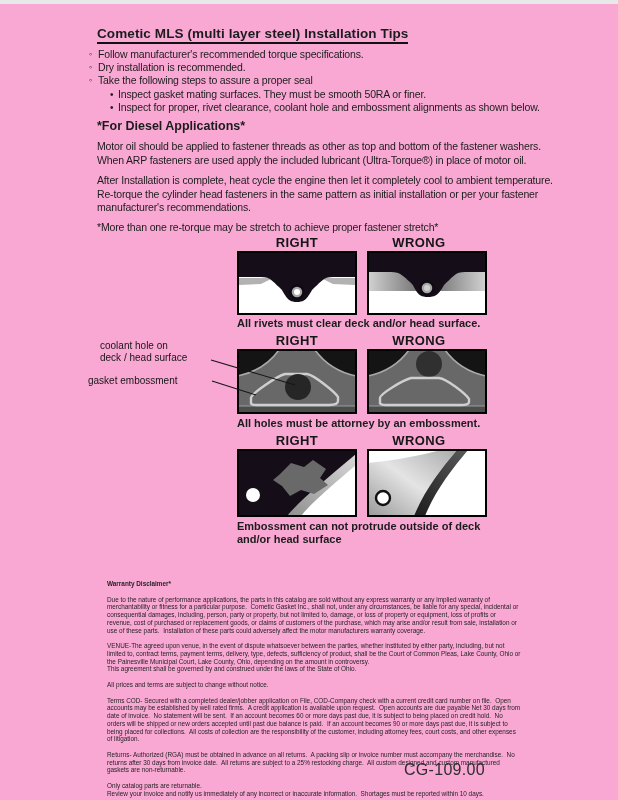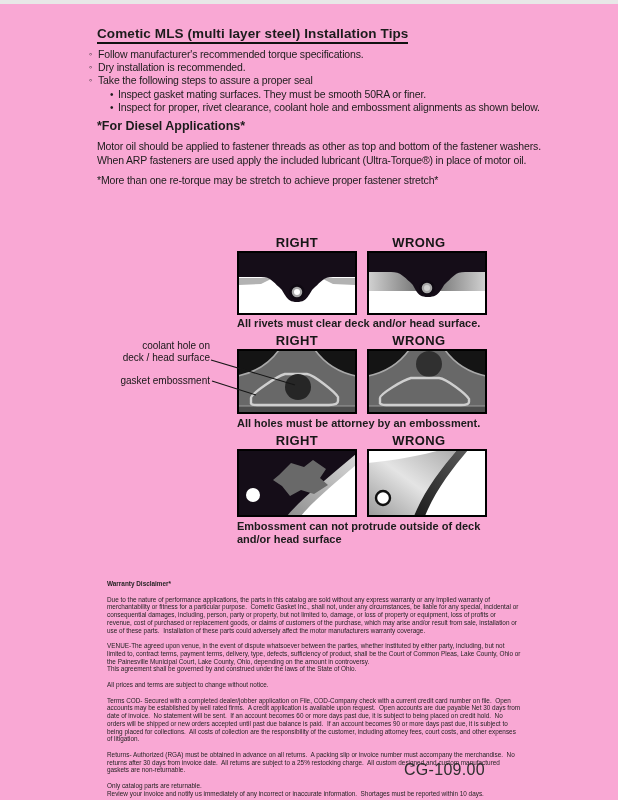--- a/index.html
+++ b/index.html
@@ -25,21 +25,21 @@
   .diesel h2 { font-size:12.5px; font-weight:bold; margin:0 0 7px 0; letter-spacing:0; }
   .diesel p { margin:0 0 7px 0; }
   
   .dg-headers { position:absolute; left:237px; width:250px; display:flex; gap:2px; }
   .dg-headers span { width:120px; text-align:center; font-weight:bold; font-size:13px; letter-spacing:0.4px; color:#161616; }
   .dg-row { position:absolute; left:237px; display:flex; gap:10px; }
   .dg-row svg { display:block; }
   .caption { position:absolute; left:237px; font-size:11px; font-weight:bold; letter-spacing:0; line-height:12.5px; }
   .cap3 { width:272px; }
   
-  .callout { position:absolute; text-align:right; font-size:10px; line-height:11.5px; color:#161616; }
+  .callout { position:absolute; text-align:left; font-size:10px; line-height:11.5px; color:#161616; }
   .lbl-coolant { left:100px; width:110px; top:336px; }
   .lbl-emboss  { left:88px;  width:122px; top:371px; }
   .leader-overlay { position:absolute; left:0; top:0; z-index:6; pointer-events:none; }
   
   .legal { position:absolute; left:107px; top:576px; width:414px; font-size:6.4px; line-height:7.7px; color:#1f1f1f; }
   .legal h3 { font-size:6.4px; font-weight:bold; margin:0 0 8px 0; }
   .legal p { margin:0 0 8px 0; white-space:pre-wrap; }
   .legal p.tight { margin-bottom:0; }
   
   .code { position:absolute; left:404px; top:757px; font-size:16px; color:#2e2e2e; letter-spacing:0.3px; }
@@ -72,20 +72,21 @@
       <div class="tip">
         <span class="mk">•</span>
         <span>Inspect for proper, rivet clearance, coolant hole and embossment alignments as shown below.</span>
       </div>
     </div>
   </div>
 
   <div class="diesel">
     <h2>*For Diesel Applications*</h2>
     <p>Motor oil should be applied to fastener threads as other as top and bottom of the fastener washers. When ARP fasteners are used apply the included lubricant (Ultra-Torque®) in place of motor oil.</p>
+    <p>After Installation is complete, heat cycle the engine then let it completely cool to ambient temperature. Re-torque the cylinder head fasteners in the same pattern as initial installation or per your fastener manufacturer's recommendations.</p>
     <p>*More than one re-torque may be stretch to achieve proper fastener stretch*</p>
   </div>
 
   <div class="dg-headers" style="top:231px">
     <span>RIGHT</span>
     <span>WRONG</span>
   </div>
   <div class="dg-row" style="top:247px">
     <svg width="120" height="64" viewBox="0 0 120 64">
       <rect x="0" y="0" width="120" height="64" fill="#ffffff"></rect>

